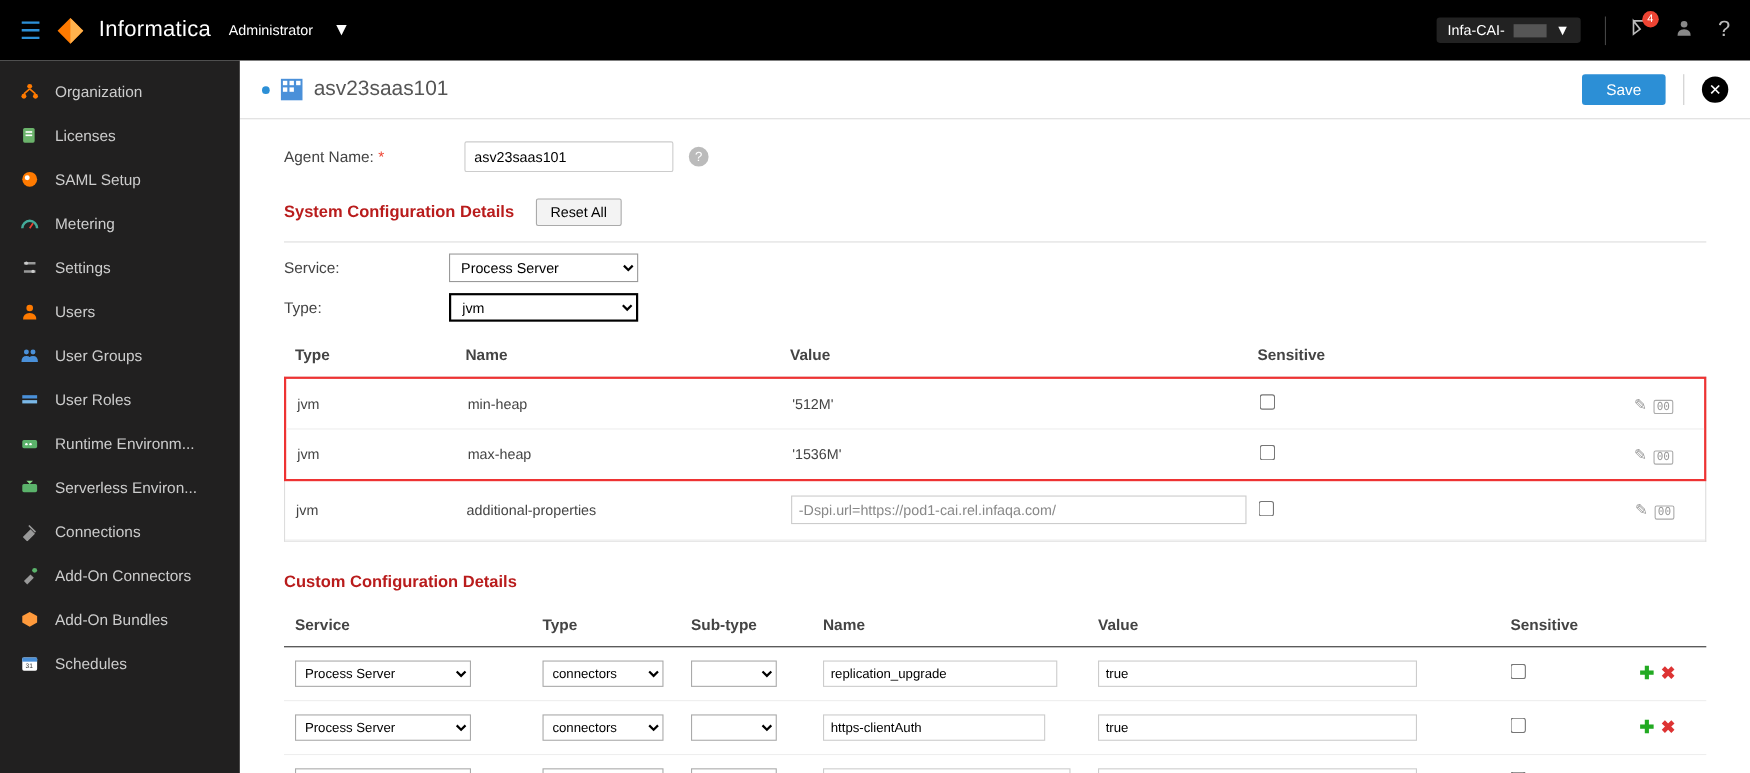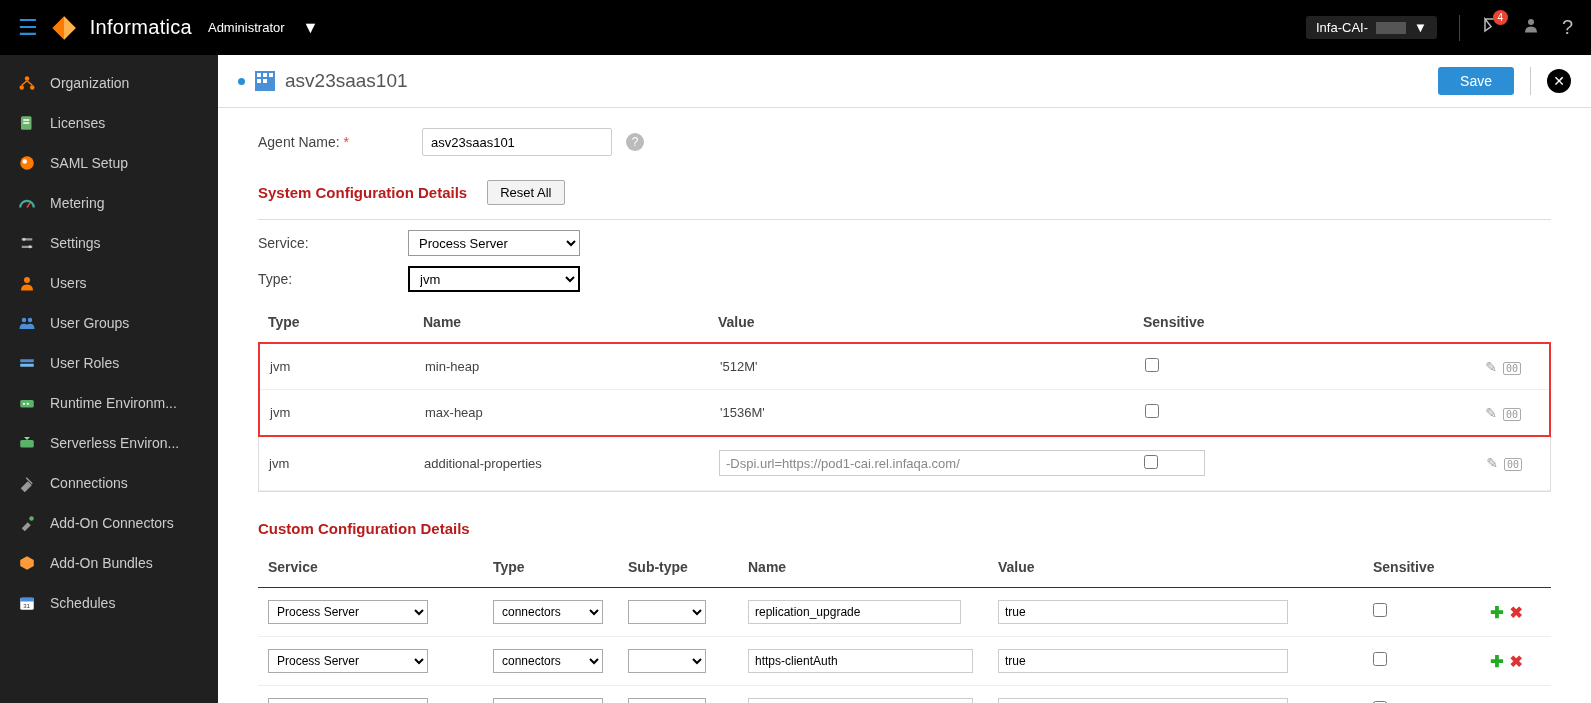--- a/index.html
+++ b/index.html
@@ -56,21 +56,21 @@
 .sys-table { border:1px solid #ddd; border-top:none;}
 .sys-head { display:flex; padding:12px 10px; font-size:14px; font-weight:bold; border-bottom:1px solid #ccc; }
 .col-type { width:155px;}
 .col-name { width:295px;}
 .col-value { width:425px;}
 .col-sens { width:215px;}
 .col-act { flex:1; text-align:right; padding-right:18px;}
 
 .sys-row { display:flex; padding:14px 10px; font-size:13px; align-items:center; border-bottom:1px solid #eee;}
 .hl-box { border:2px solid #e33; margin:-1px;}
-.row-input { height:26px; width:486px; border:1px solid #ccc; font-size:13px; padding:0 6px; color:#888;}
+.row-input { height:26px; width:414px; border:1px solid #ccc; font-size:13px; padding:0 6px; color:#888;}
 .check { width:14px; height:14px;}
 .edit-icon, .reset-icon { color:#999; font-size:14px; margin-left:6px; cursor:pointer;}
 .reset-icon { font-family:monospace; border:1px solid #aaa; padding:0 2px; font-size:10px; border-radius:2px;}
 
 .custom-head { display:flex; padding:12px 10px; font-size:14px; font-weight:bold; border-bottom:1px solid #333;}
 .c-service{width:225px;} .c-type{width:135px;} .c-sub{width:120px;} .c-name{width:250px;} .c-value{width:375px;} .c-sens{width:100px;} .c-act{flex:1; text-align:right; padding-right:18px;}
 .custom-row { display:flex; padding:12px 10px; align-items:center; border-bottom:1px solid #eee;}
 .sel-sm { height:24px; border:1px solid #aaa; font-size:12px; background:#fff; padding:0 4px;}
 .inp-sm { height:24px; border:1px solid #ccc; font-size:12px; padding:0 6px;}
 .plus { color:#2a2; font-size:16px; font-weight:bold; cursor:pointer; margin-right:6px;}
@@ -346,21 +346,21 @@
             <span class="c-sub"><select class="sel-sm" style="width:78px;"><option></option></select></span>
             <span class="c-name"><input class="inp-sm" style="width: 213px;" value="replication_upgrade"></span>
             <span class="c-value"><input class="inp-sm" style="width: 290px;" value="true"></span>
             <span class="c-sens"><input type="checkbox" class="check" style=""></span>
             <span class="c-act"><span class="plus">✚</span><span class="del">✖</span></span>
           </div>
           <div class="custom-row">
             <span class="c-service"><select class="sel-sm" style="width:160px;"><option>Process Server</option></select></span>
             <span class="c-type"><select class="sel-sm" style="width:110px;"><option>connectors</option></select></span>
             <span class="c-sub"><select class="sel-sm" style="width:78px;"><option></option></select></span>
-            <span class="c-name"><input class="inp-sm" style="width: 225px;" value="https-clientAuth"></span>
+            <span class="c-name"><input class="inp-sm" style="width: 202px;" value="https-clientAuth"></span>
             <span class="c-value"><input class="inp-sm" style="width: 290px;" value="true"></span>
             <span class="c-sens"><input type="checkbox" class="check" style=""></span>
             <span class="c-act"><span class="plus">✚</span><span class="del">✖</span></span>
           </div>
           <div class="custom-row">
             <span class="c-service"><select class="sel-sm" style="width:160px;"><option>Process Server</option></select></span>
             <span class="c-type"><select class="sel-sm" style="width:110px;"><option>server</option></select></span>
             <span class="c-sub"><select class="sel-sm" style="width:78px;"><option></option></select></span>
             <span class="c-name"><input class="inp-sm" style="width: 225px;" value="ssl-implementation"></span>
             <span class="c-value"><input class="inp-sm" style="width: 290px;" value="org.apache.tomcat.util.net.jsse.JSSEImplementation"></span>

